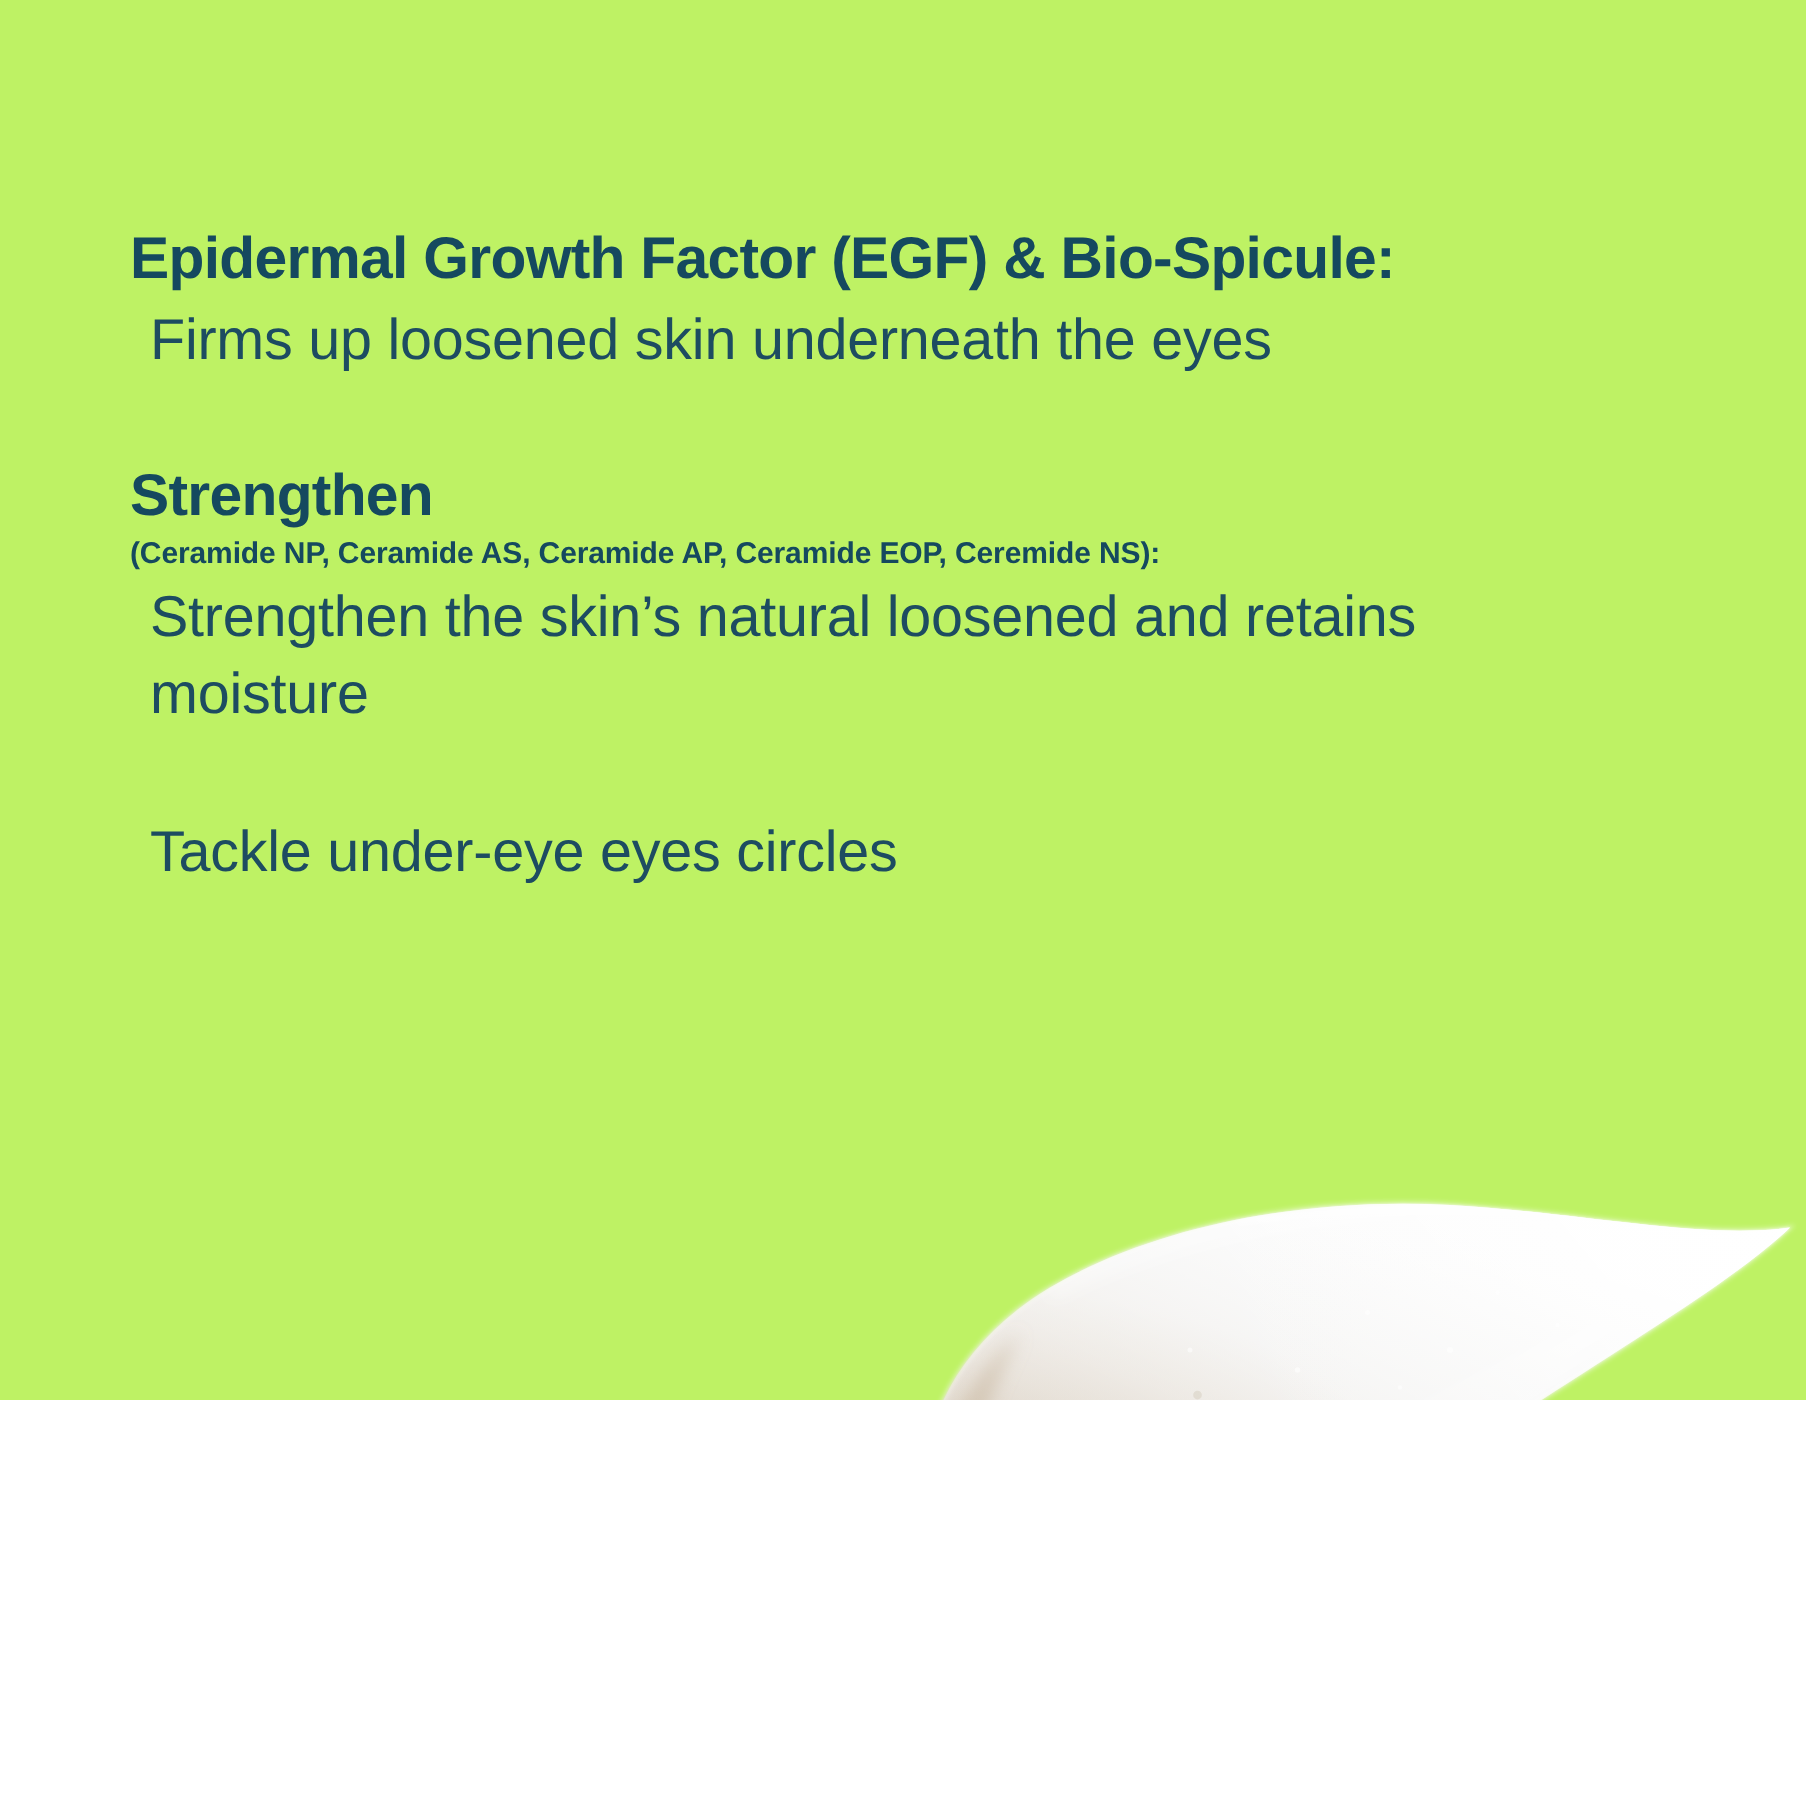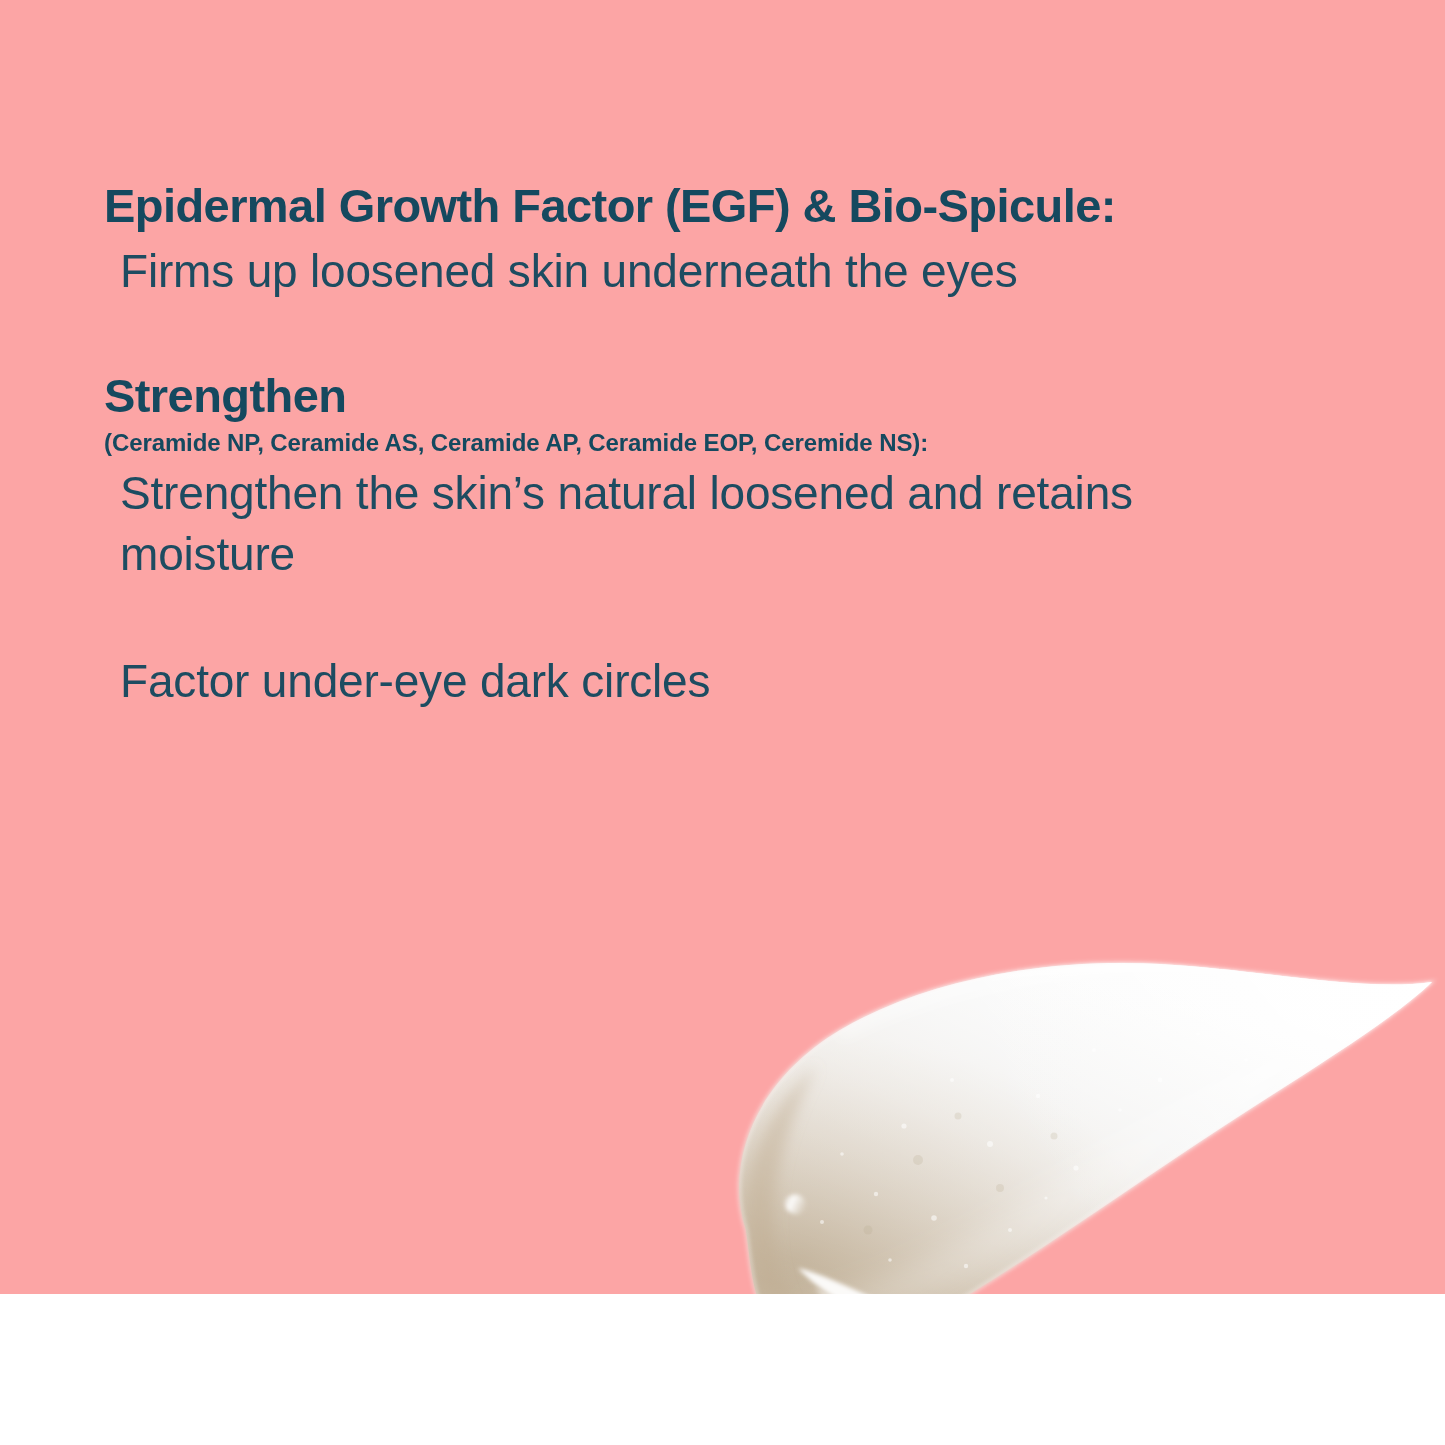--- a/index.html
+++ b/index.html
@@ -3,22 +3,22 @@
 <meta charset="utf-8">
 <style>
   html, body {
     margin: 0;
     padding: 0;
     background: #ffffff;
   }
   .page {
     position: relative;
     width: 1445px;
-    height: 1294px;
-    background: #fca5a5;
+    height: 1120px;
+    background: #bef264;
     overflow: hidden;
     font-family: "Liberation Sans", sans-serif;
     -webkit-font-smoothing: antialiased;
   }
 
   
   .content {
     position: absolute;
     left: 104px;
     top: 178px;
@@ -219,17 +219,17 @@
       <div class="body-text">Firms up loosened skin underneath the eyes</div>
     </div>
 
     <div class="ingredient-block">
       <div class="heading">Strengthen</div>
       <div class="subheading">(Ceramide NP, Ceramide AS, Ceramide AP, Ceramide EOP, Ceremide NS):</div>
       <div class="body-text tight">Strengthen the skin’s natural loosened and retains moisture</div>
     </div>
 
     <div class="ingredient-block">
-      <div class="body-text">Factor under-eye dark circles</div>
+      <div class="body-text">Tackle under-eye eyes circles</div>
     </div>
 
   </div>
 </div>
 
 </body></html>

